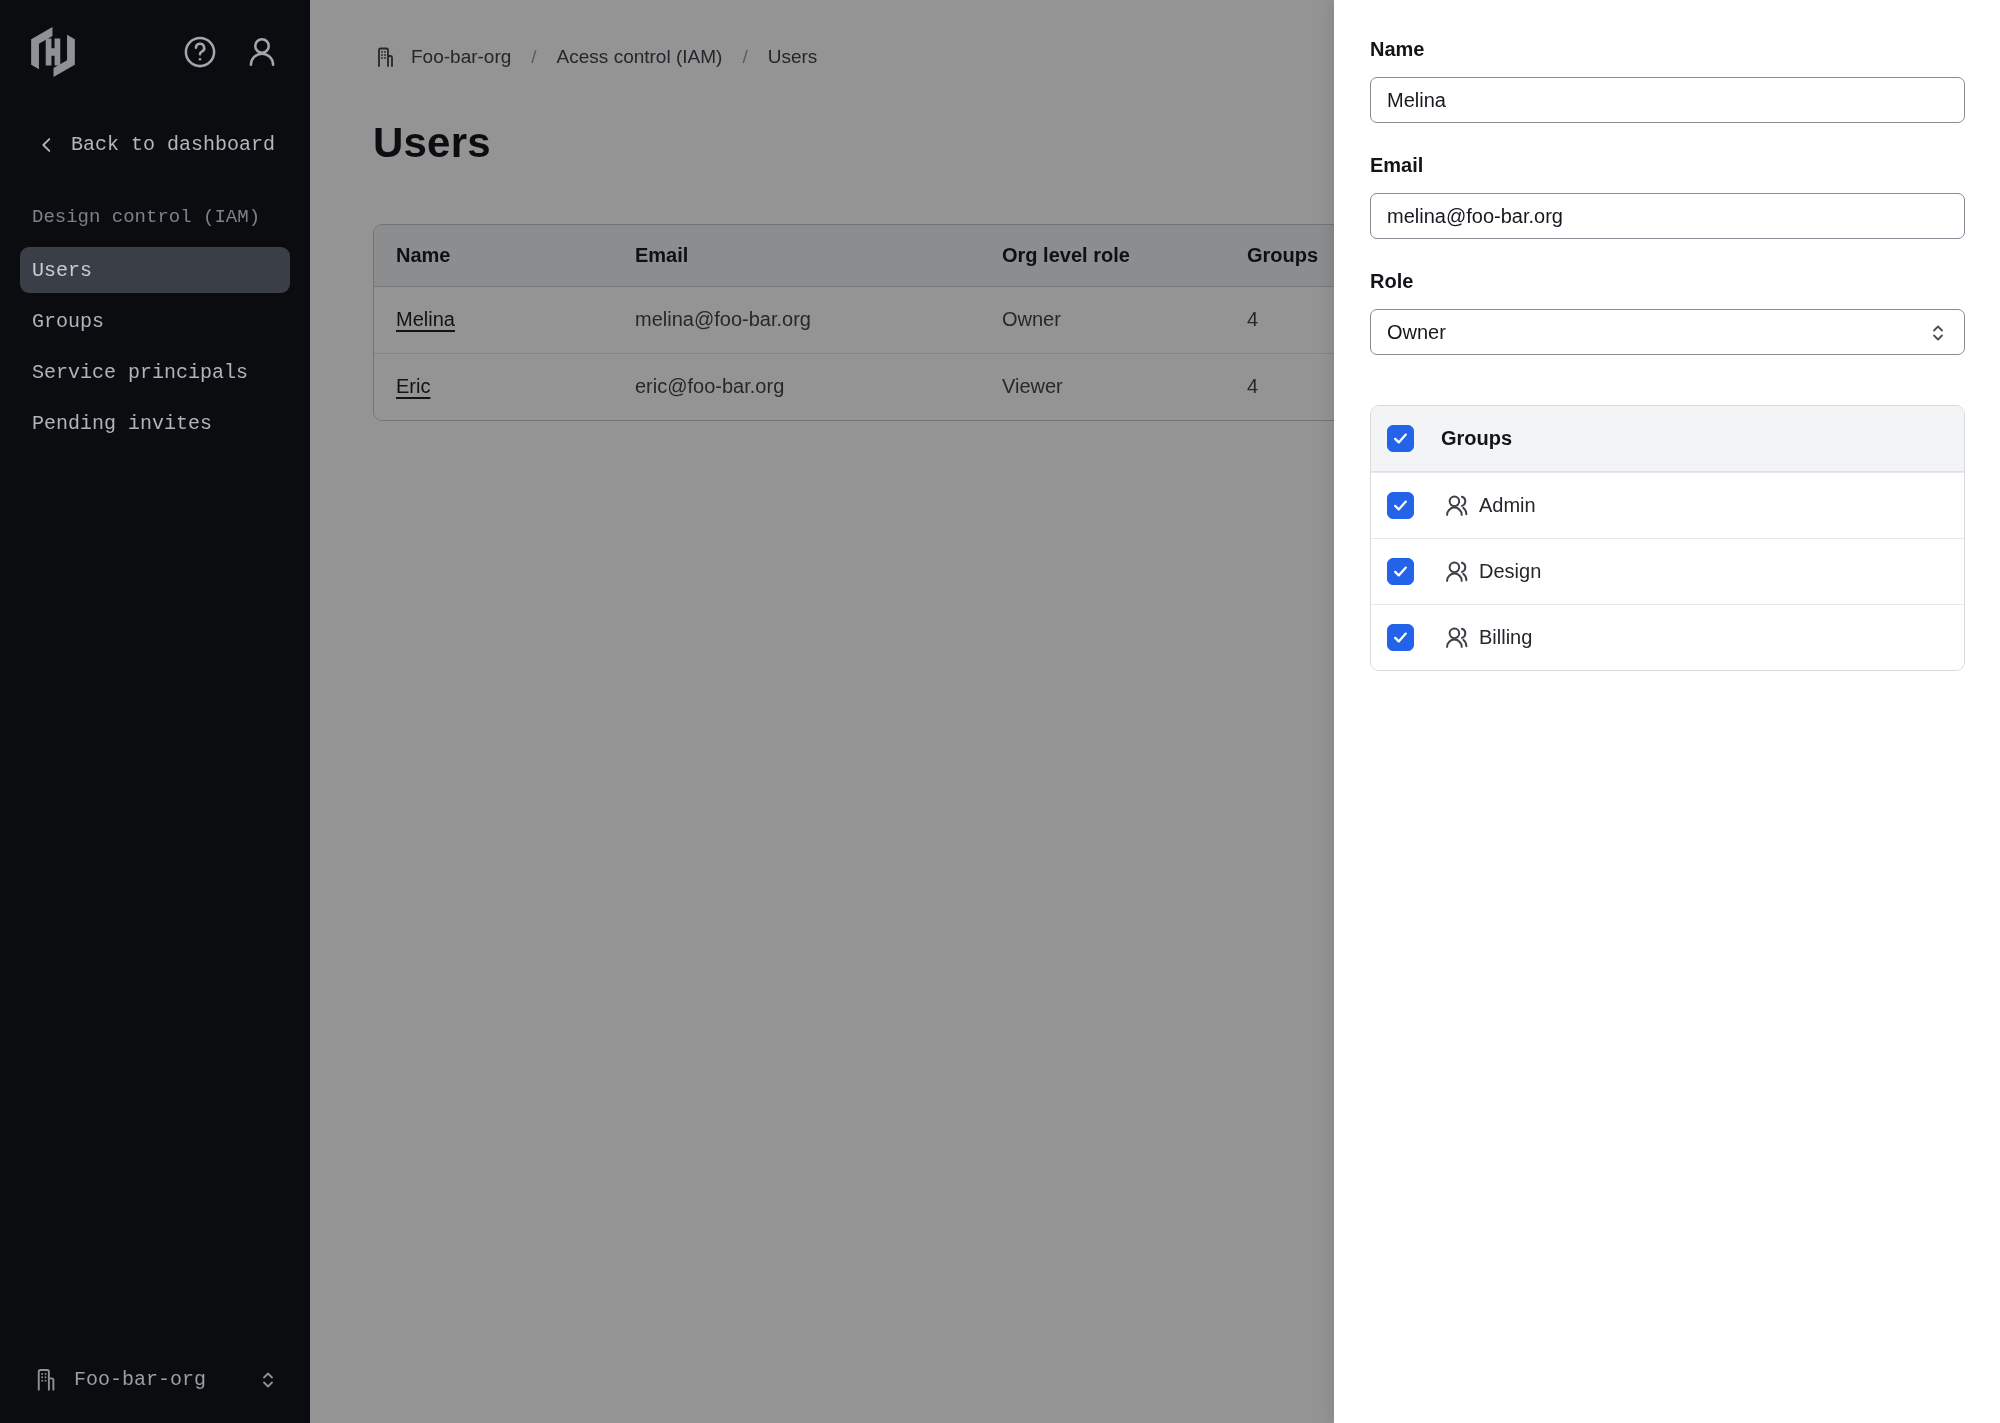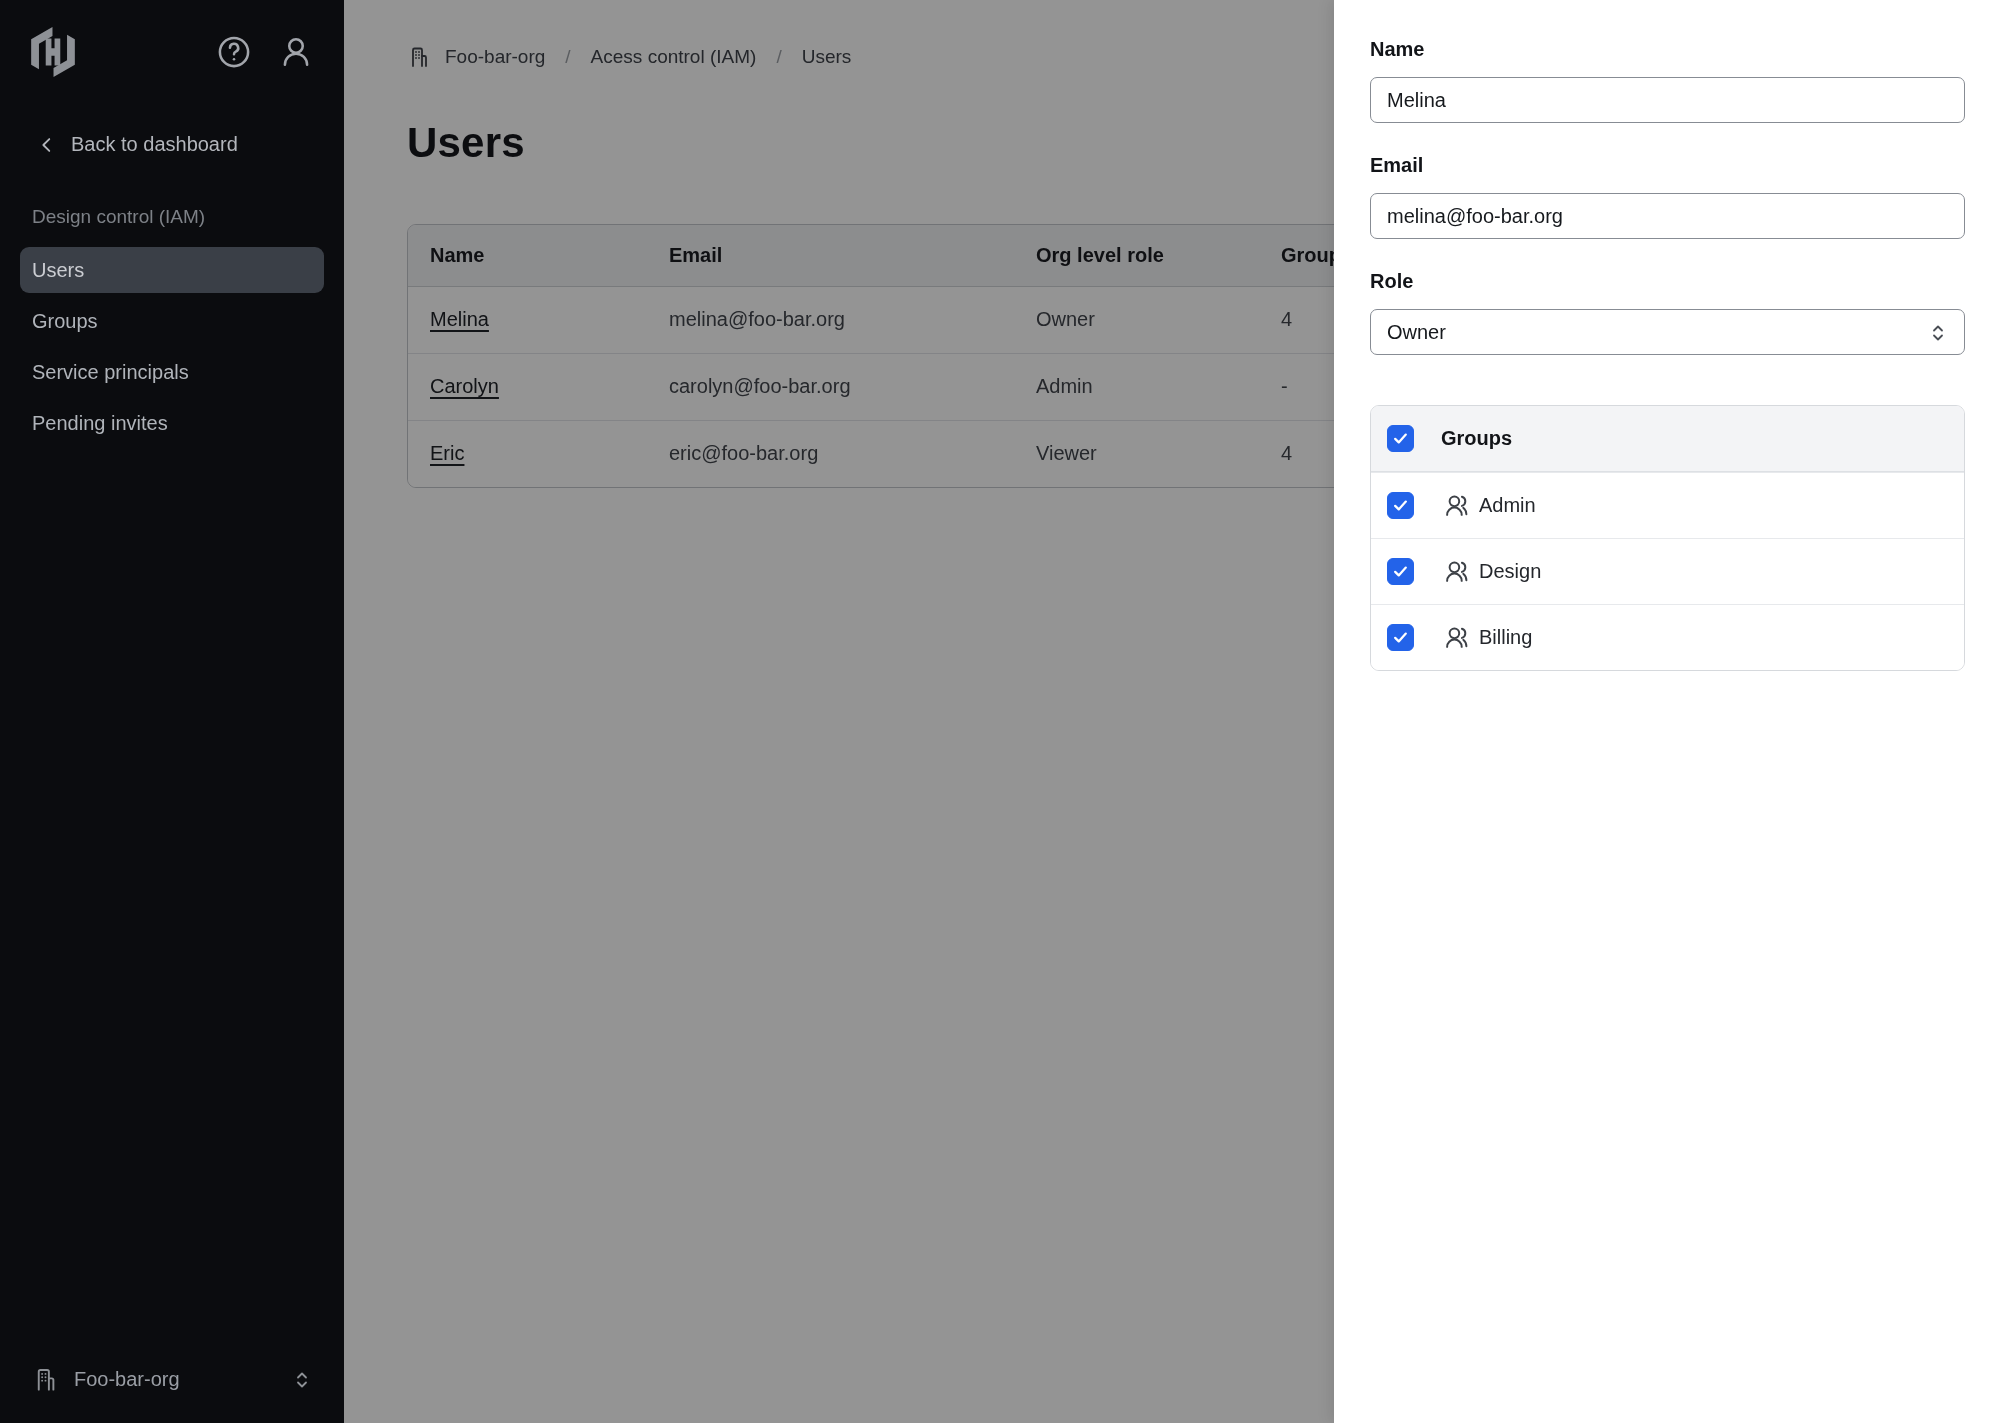--- a/index.html
+++ b/index.html
@@ -7,22 +7,22 @@
   body {
     font-family:"Liberation Sans", sans-serif;
     background:#ffffff;
     overflow:hidden;
     position:relative;
   }
   .app { display:flex; width:2000px; height:1423px; }
 
   
   .sidebar {
-    width:344px; flex-shrink:0; background:#0b0c0f; color:#b3b6bc;
-    position:relative; z-index:1;
+    width:310px; flex-shrink:0; background:#0b0c0f; color:#b3b6bc;
+    position:relative; z-index:1;font-family:Liberation Mono, monospace;
   }
   .sidebar-top {
     display:flex; align-items:center; justify-content:space-between;
     padding:26px 30px 0 27px;
   }
   .logo { width:52px; height:52px; color:#8e9196; }
   .logo svg { width:100%; height:100%; display:block; }
   .top-icons { display:flex; align-items:center; gap:26px; }
   .icon-btn { width:36px; height:36px; color:#a2a5ab; cursor:pointer; }
   .icon-btn svg { width:100%; height:100%; display:block; }
@@ -239,26 +239,20 @@
           </tr>
         </thead>
         <tbody>
           <tr>
             <td><span class="user-link">Melina</span></td>
             <td>melina@foo-bar.org</td>
             <td>Owner</td>
             <td>4</td>
           </tr>
           <tr>
-            <td><span class="user-link">Carolyn</span></td>
-            <td>carolyn@foo-bar.org</td>
-            <td>Admin</td>
-            <td>-</td>
-          </tr>
-          <tr>
             <td><span class="user-link">Eric</span></td>
             <td>eric@foo-bar.org</td>
             <td>Viewer</td>
             <td>4</td>
           </tr>
         </tbody>
       </table>
     </div>
 
     <div class="scrim"></div>

